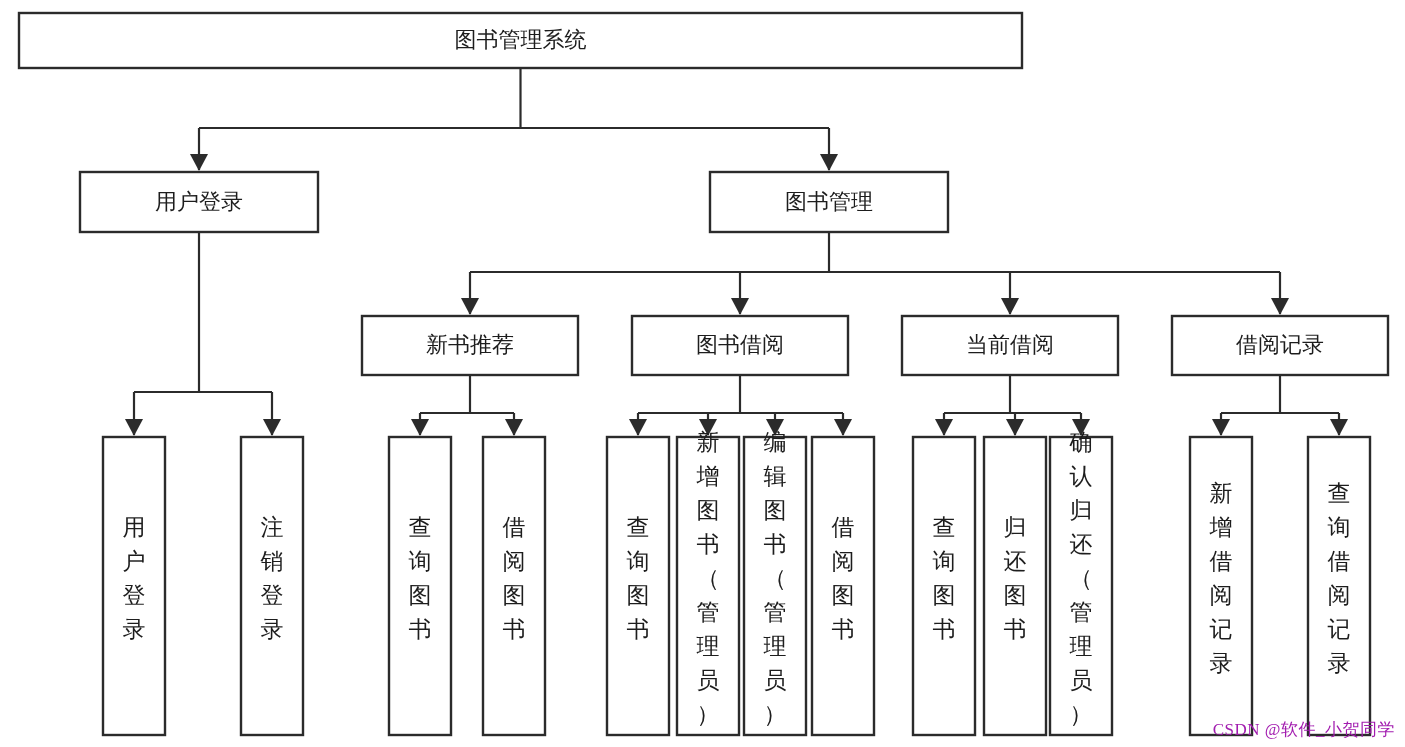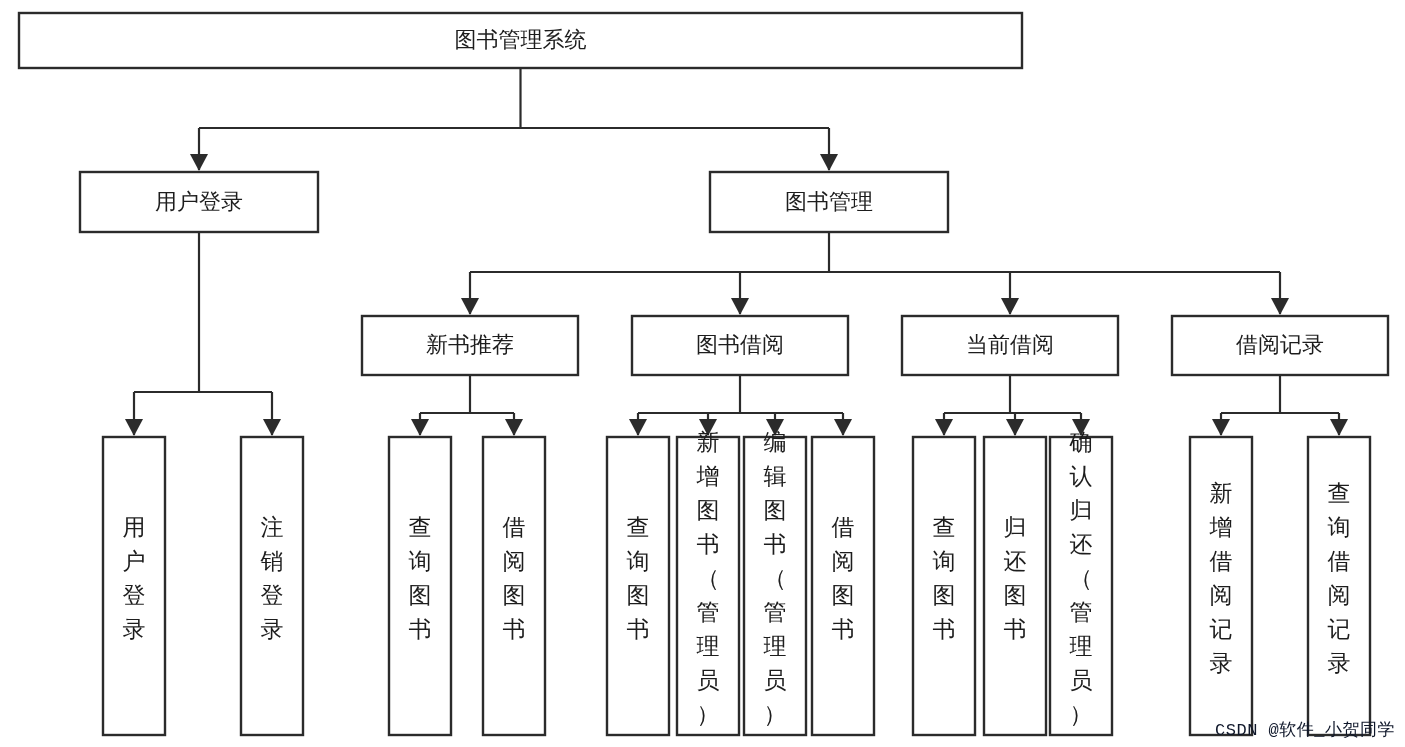--- a/index.html
+++ b/index.html
@@ -52,23 +52,23 @@
   .node-label-vertical {
     font-family: "Liberation Sans", "DejaVu Sans", sans-serif;
     fill: #1d1d1d;
     font-size: 23px;
     text-anchor: middle;
   }
   .watermark {
     position: absolute;
     right: 10px;
     bottom: 6px;
-    font-family: Liberation Mono, monospace;
+    font-family: Liberation Serif, serif;
     font-size: 17px;
-    color: #0f172a;
+    color: #a21caf;
     letter-spacing: 0.5px;
     white-space: nowrap;
     user-select: none;
   }
 </style>
 </head>
 <body>
 
 <div id="diagram-root">
   <svg id="tree-svg" viewBox="0 0 1405 747" xmlns="http://www.w3.org/2000/svg">

